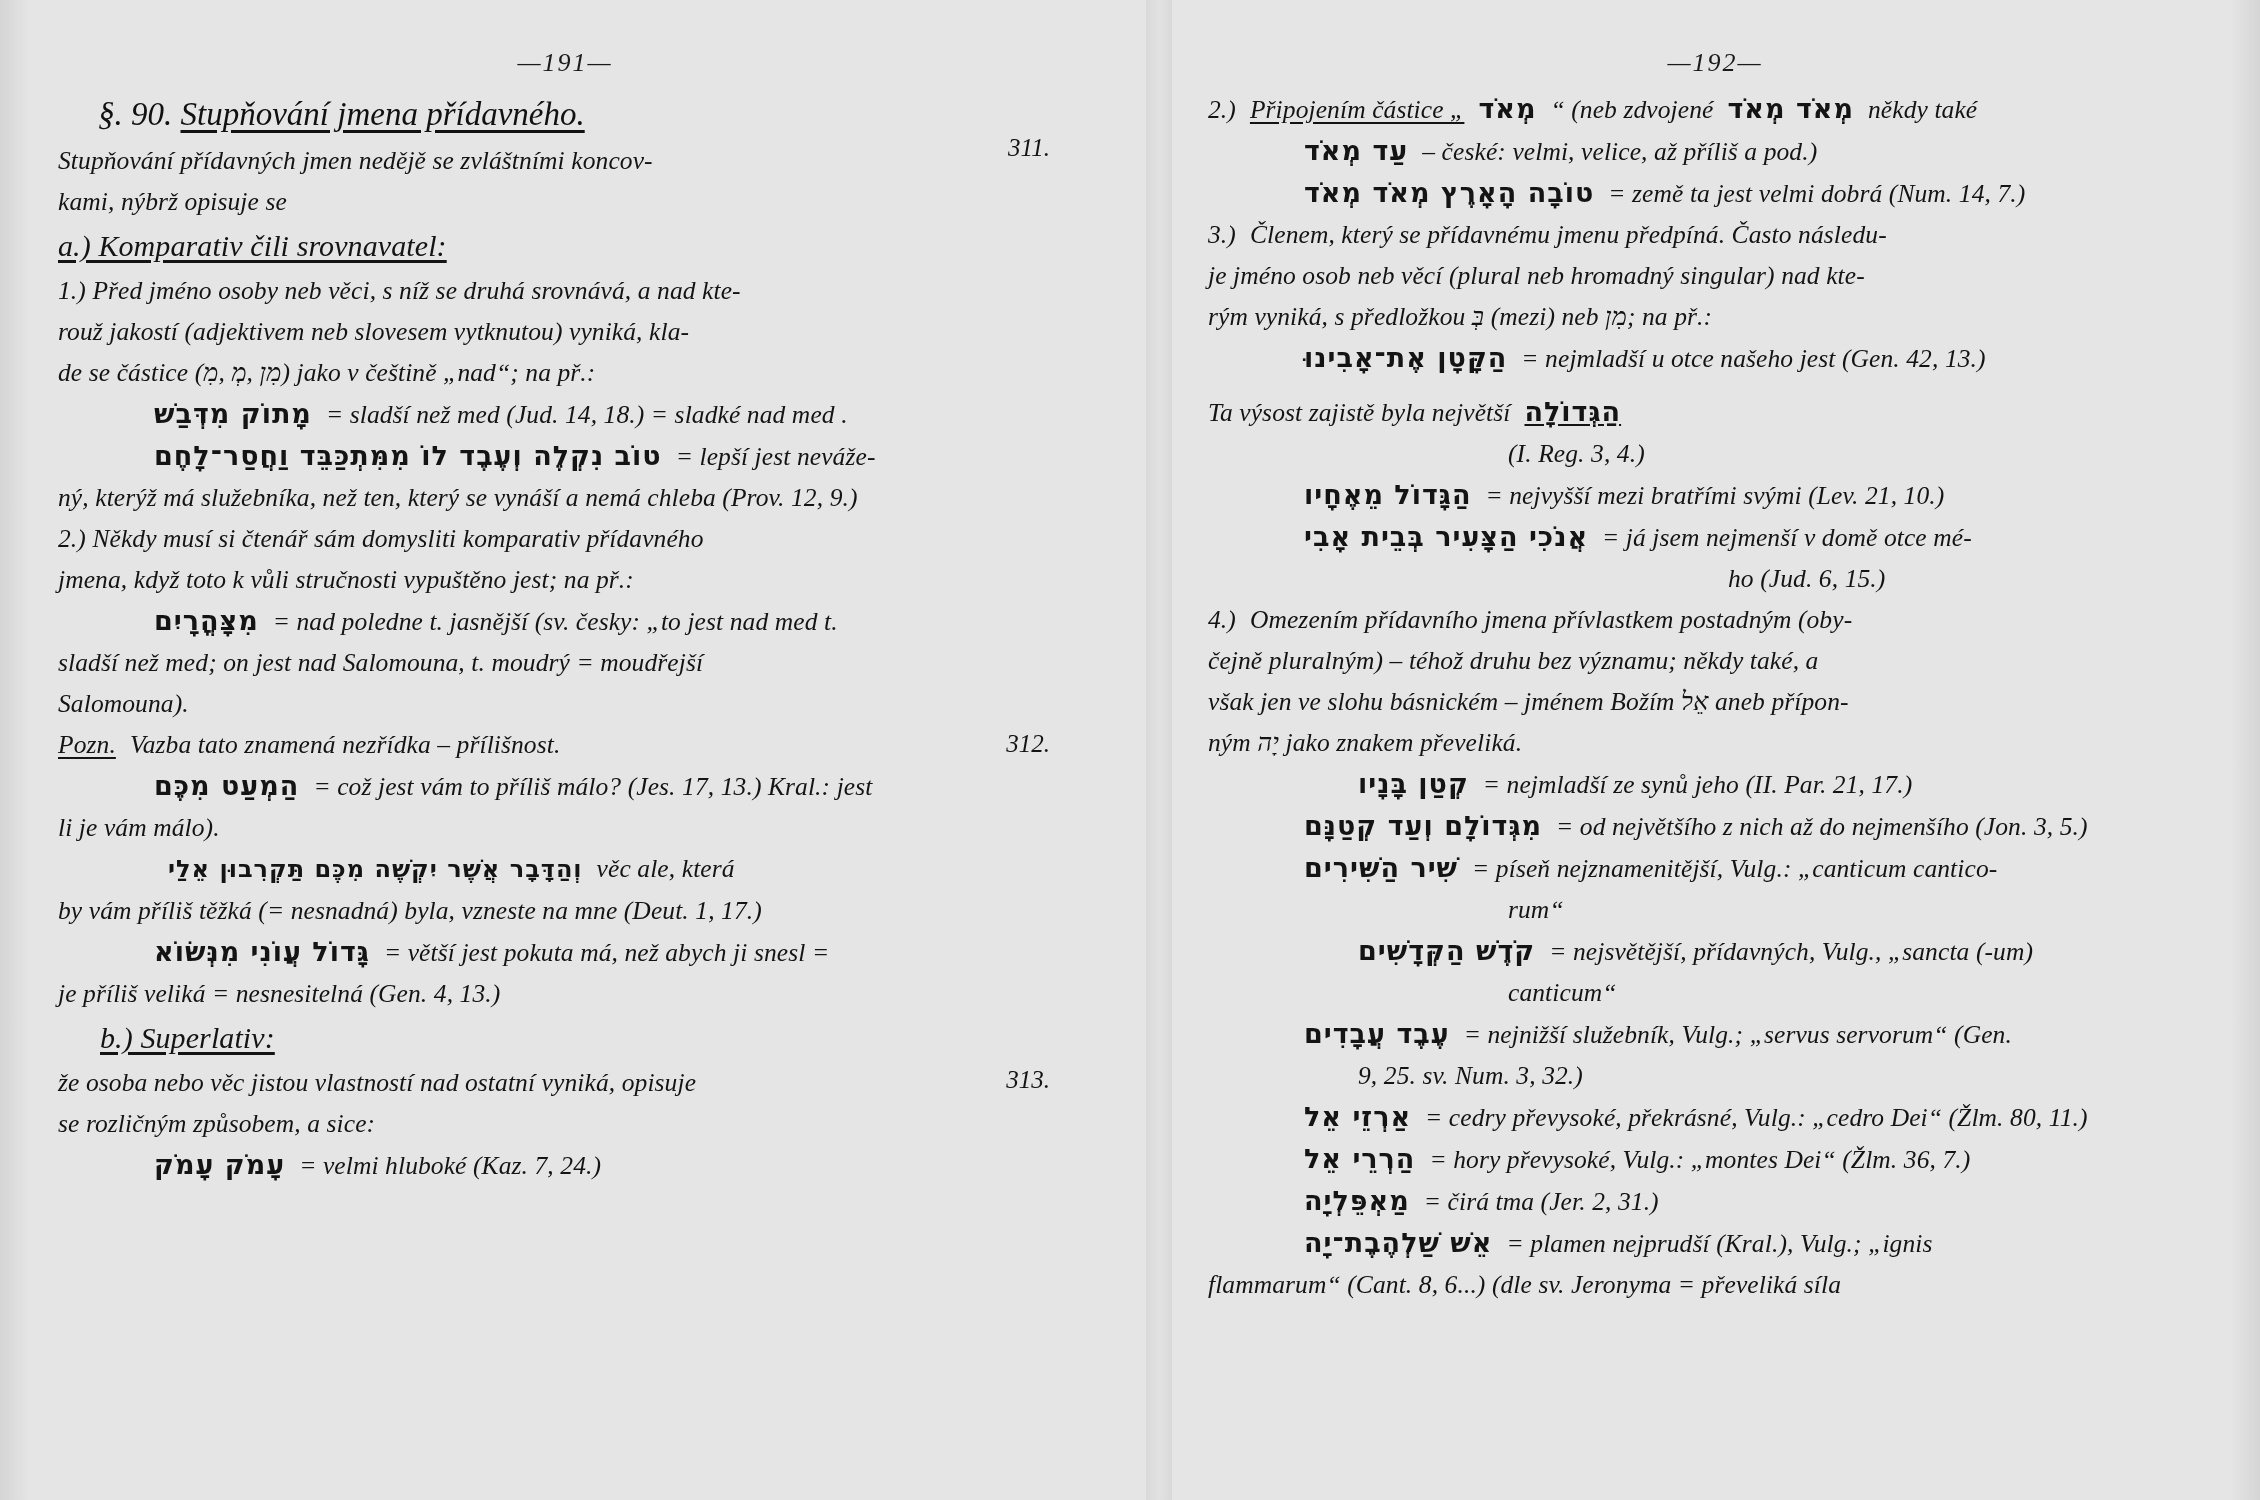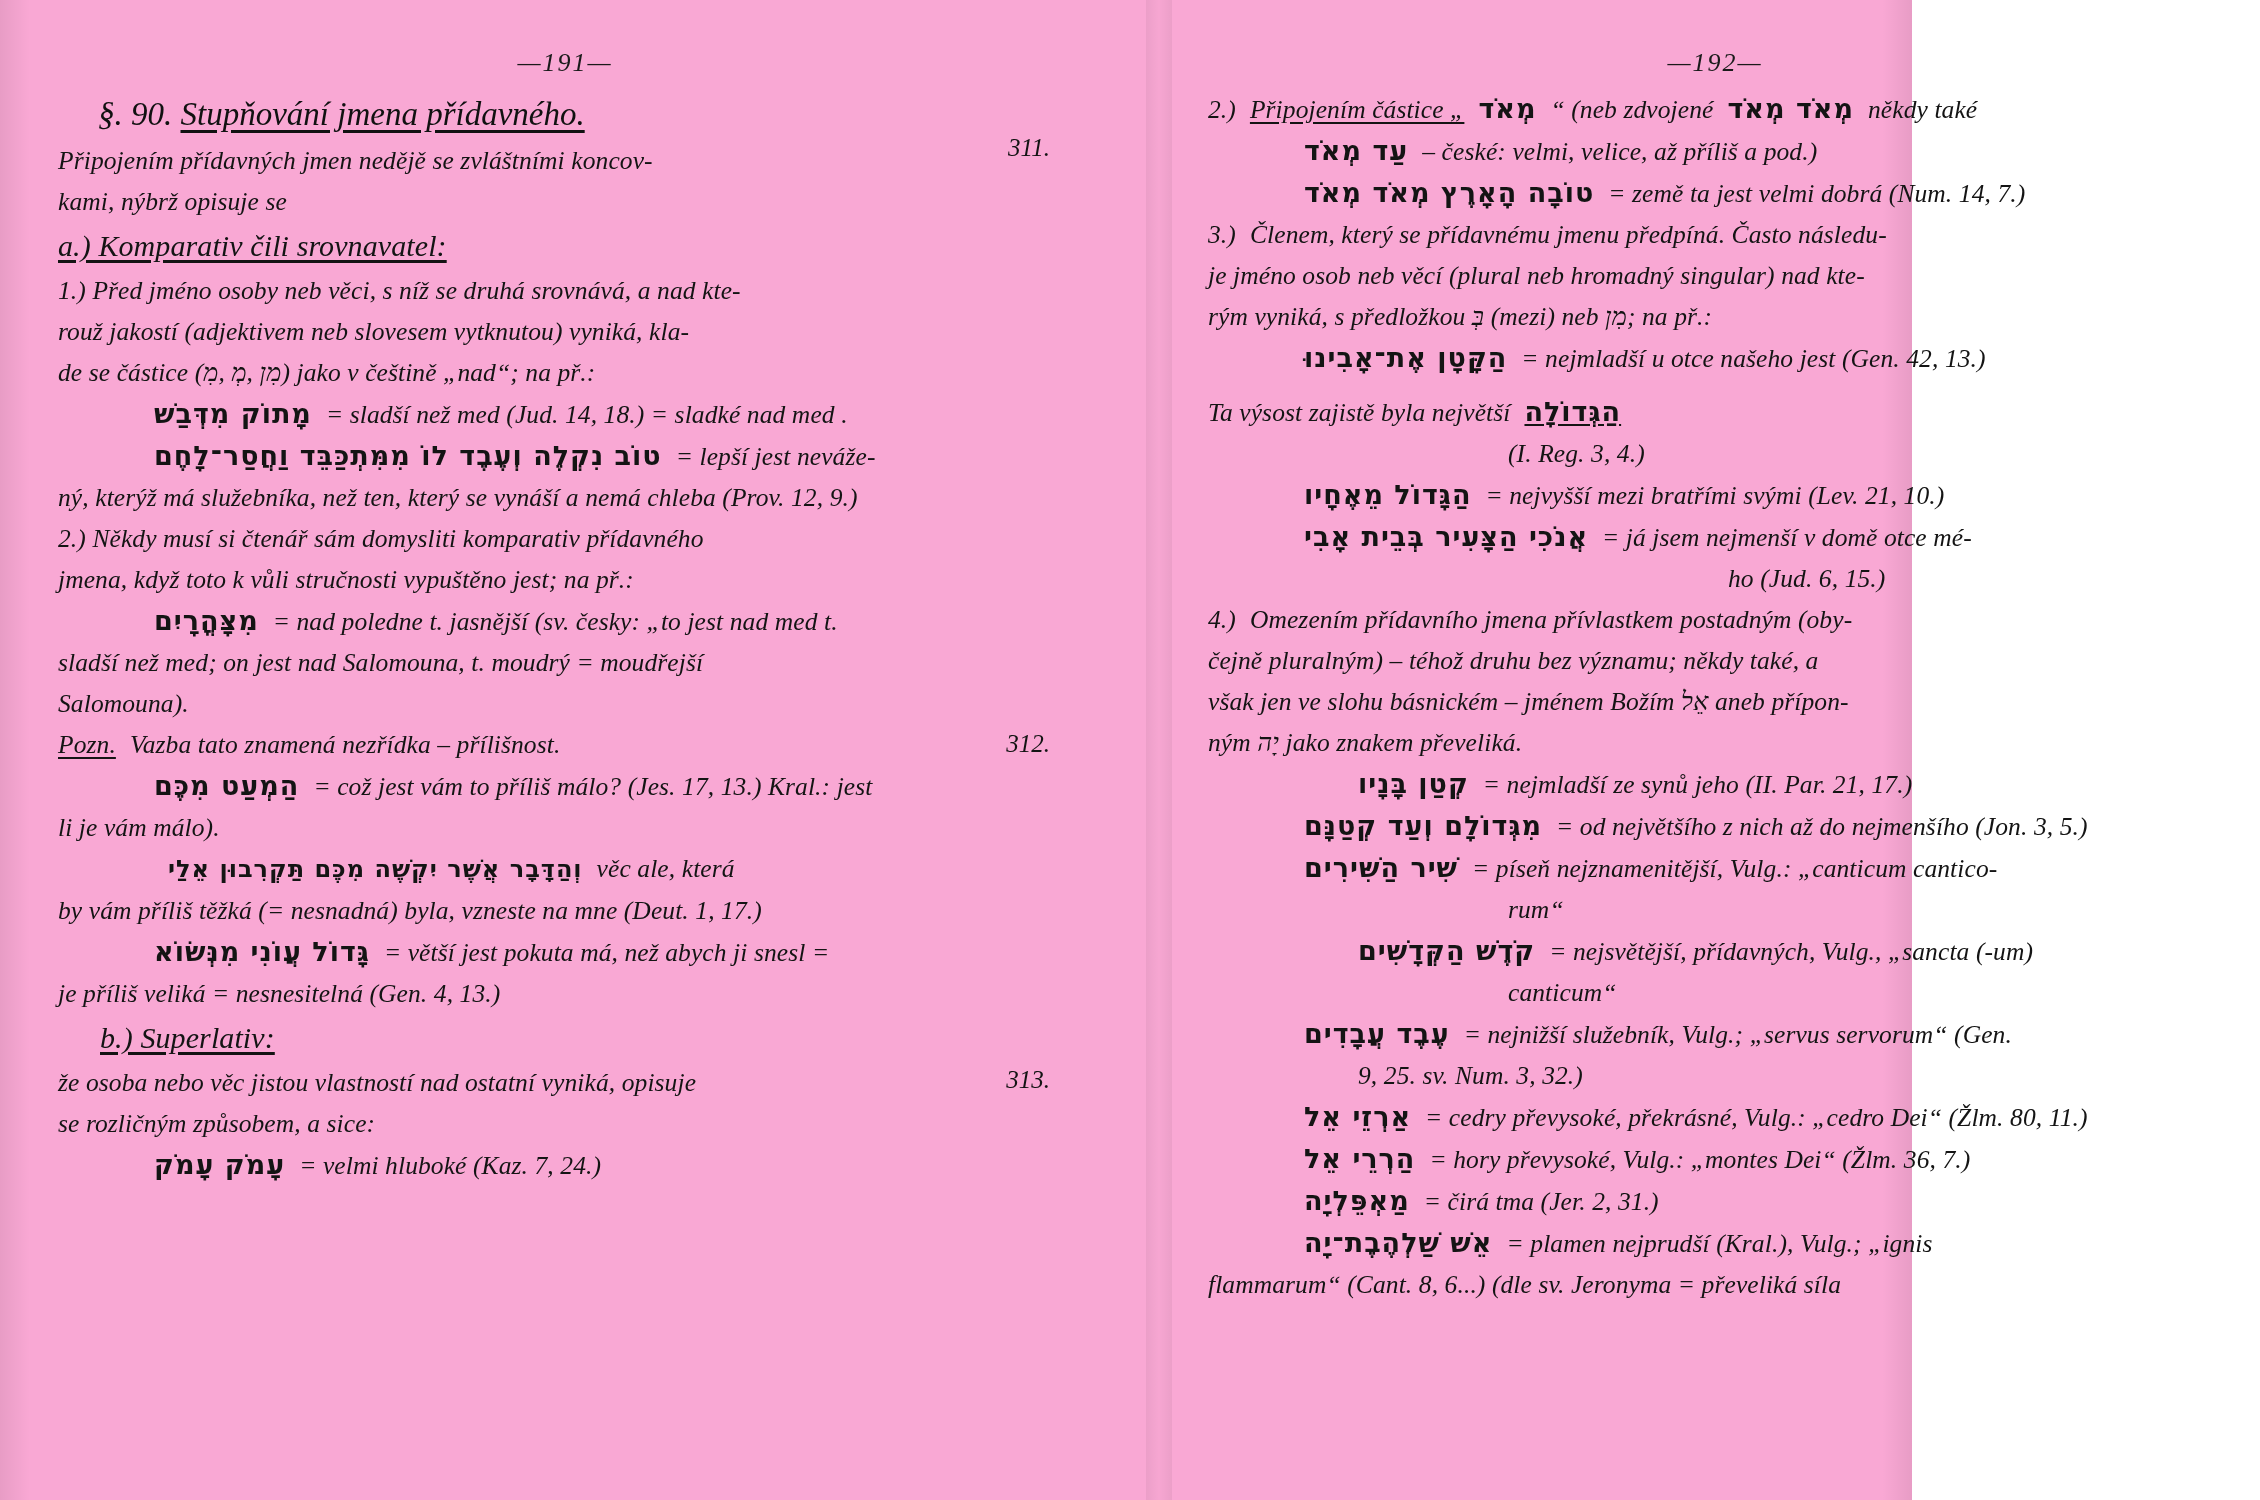--- a/index.html
+++ b/index.html
@@ -9,23 +9,23 @@
   }
   body {
     width: 2260px;
     height: 1500px;
     font-family: "Liberation Serif", serif;
     color: #111111;
     overflow: hidden;
   }
   .page {
     position: relative;
-    width: 1912px;
+    width: 2260px;
     height: 1500px;
-    background: #f9a8d4;
+    background: #e5e5e5;
     text-decoration: underline;
   }
   
   .scan-shade-left {
     position: absolute;
     left: 0; top: 0; width: 30px; height: 100%;
     background: linear-gradient(to right, rgba(0,0,0,0.07), rgba(0,0,0,0));
     pointer-events: none;
   }
   .scan-shade-right {
@@ -144,21 +144,21 @@
 
       <div class="sec-head">
         <span>§. 90.</span>
         <span class="u">Stupňování jmena přídavného.</span>
       </div>
 
       <div class="marg-wrap">
         <span class="marg" style="top:-6px;">311.</span>
       </div>
 
-      <div class="ln"><span>Připojením přídavných jmen nedějě se zvláštními koncov-</span></div>
+      <div class="ln"><span>Stupňování přídavných jmen nedějě se zvláštními koncov-</span></div>
       <div class="ln"><span>kami, nýbrž opisuje se</span></div>
 
       <div class="ln heading">
         <span class="u">a.) Komparativ čili srovnavatel:</span>
       </div>
 
       <div class="ln"><span>1.) Před jméno osoby neb věci, s níž se druhá srovnává, a nad kte-</span></div>
       <div class="ln"><span>rouž jakostí (adjektivem neb slovesem vytknutou) vyniká, kla-</span></div>
       <div class="ln"><span>de se částice (מִן ,מְ ,מִ) jako v češtině „nad“; na př.:</span></div>
 

